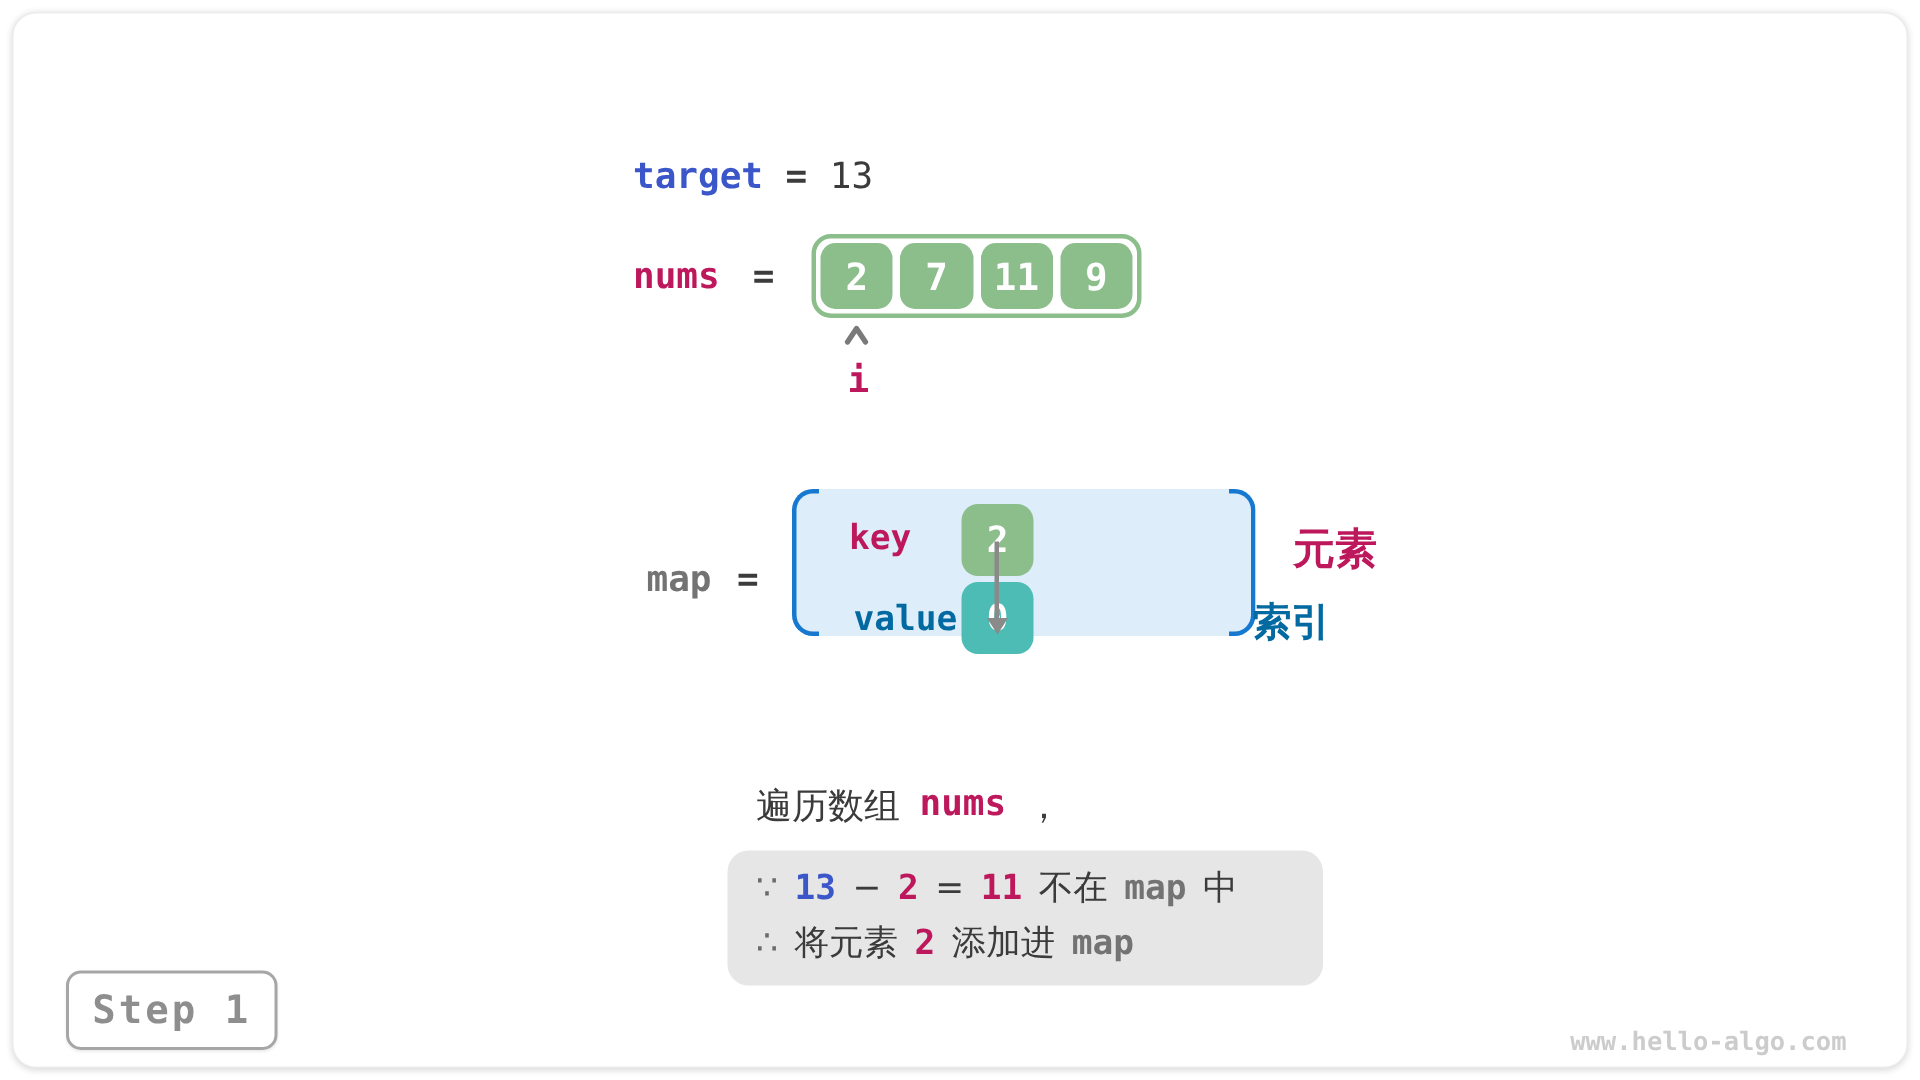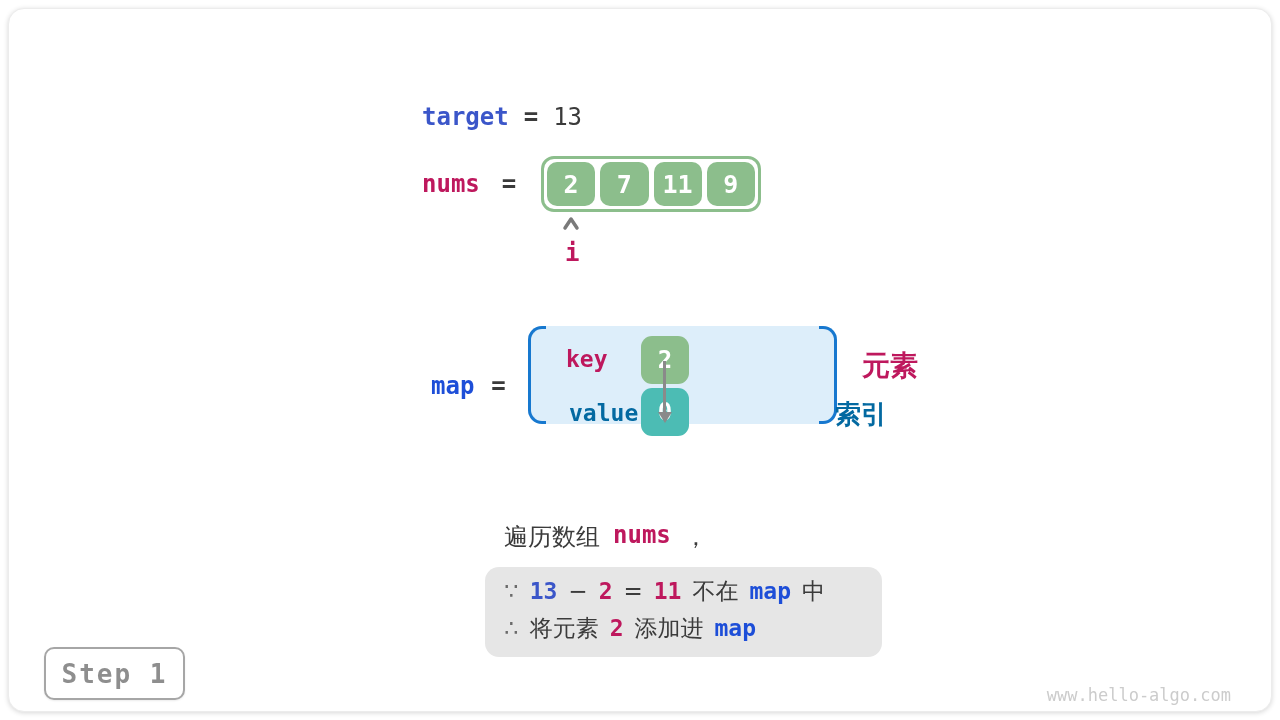--- a/index.html
+++ b/index.html
@@ -7,21 +7,21 @@
   .stage { position: relative; width: 1280px; height: 720px; font-family: "DejaVu Sans", "Liberation Sans", sans-serif; }
   .card {
     position: absolute; left: 8px; top: 8px; width: 1264px; height: 704px;
     background: #ffffff; border: 1px solid #ececec; border-radius: 16px;
     box-shadow: 0 1px 5px rgba(0,0,0,0.16);
   }
   .mono { font-family: "DejaVu Sans Mono", "Liberation Mono", monospace; }
   .b { font-weight: bold; }
   .dark { color: #3b3b3b; }
   .royal { color: #3b56c9; }
-  .bblue { color: #1d4ed8; }
+  .bblue { color: #737373; }
   .green { color: #be185d; }
   .teal { color: #0369a1; margin-left: 16px; }
   .grayt { color: #6b6b6b; }
 
   
   .target-row { position: absolute; left: 413px; top: 94px; display: flex; align-items: baseline; gap: 15px; font-size: 24px; }
   
   .nums-label-row { position: absolute; left: 413px; top: 161px; display: flex; align-items: baseline; gap: 22px; font-size: 24px; }
   .array-box {
     position: absolute; left: 532px; top: 147px; width: 220px; height: 56px;
@@ -69,21 +69,21 @@
   .inf-line { display: flex; align-items: baseline; gap: 11px; font-size: 23px; height: 37px; }
 
   
   .step-box {
     position: absolute; left: 35px; top: 638px; width: 141px; height: 53px;
     background: #ffffff; border: 2px solid #a6a6a6; border-radius: 10px;
     display: flex; align-items: center; justify-content: center;
     box-shadow: 0 1px 2px rgba(0,0,0,0.08);
   }
   .step-text { font-size: 26px; color: #8e8e8e; letter-spacing: 2px; }
-  .watermark { position: absolute; right: 40px; top: 676px; font-size: 17px; color: #cccccc; }
+  .watermark { position: absolute; right: 40px; top: 676px; font-size: 17px; color: #cccccc; font-weight: bold; }
 </style>
 </head>
 <body>
 
 <div class="stage">
   <div class="card">
 
     <div class="target-row">
       <span class="mono b royal">target</span>
       <span class="mono b dark">=</span>

